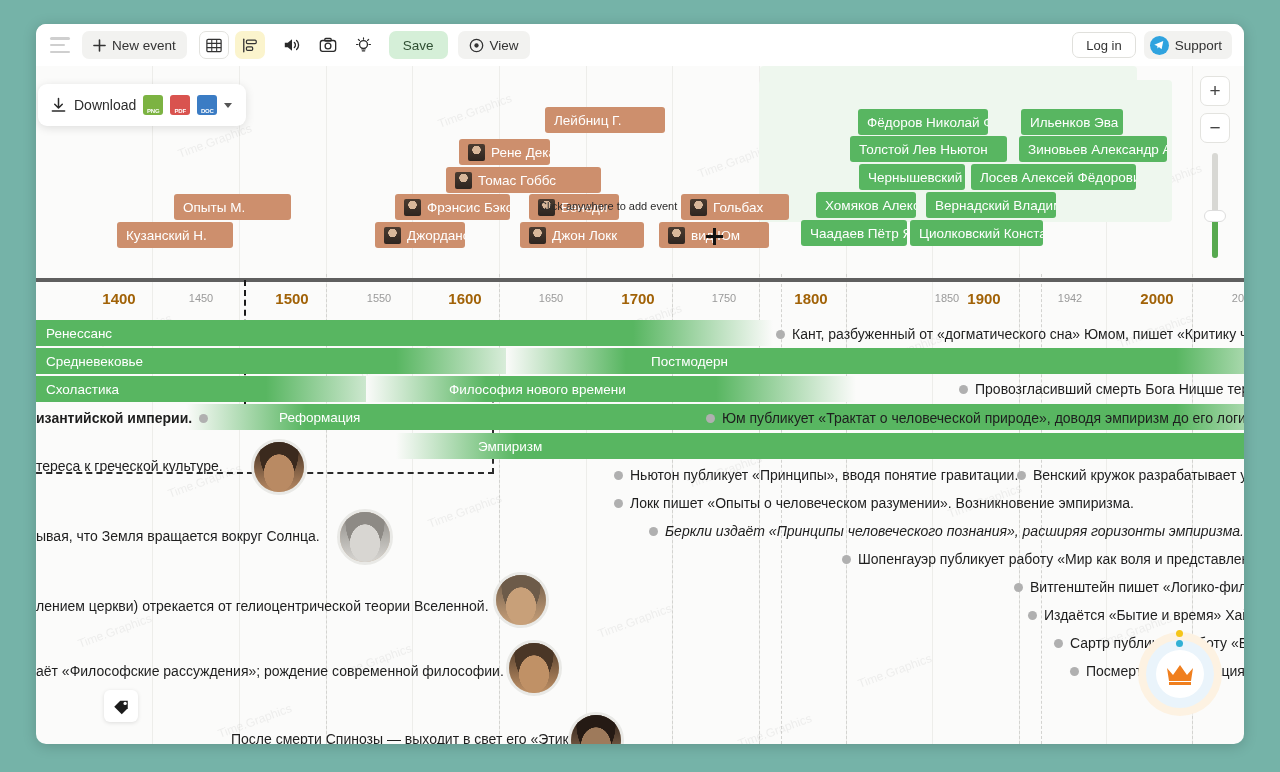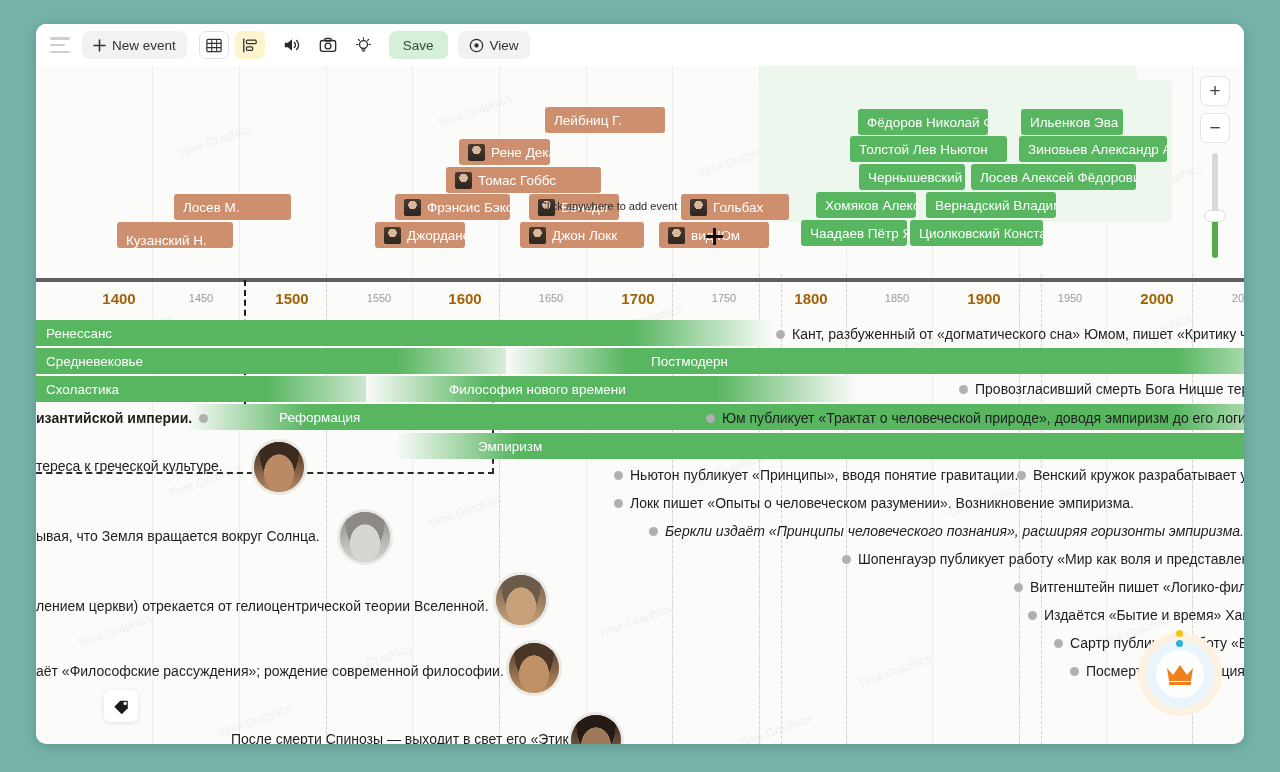--- a/index.html
+++ b/index.html
@@ -209,35 +209,35 @@
         </div>
         <div class="ev orange" style="left: 423px; top: 115px; width: 91px;">
           <span class="ava"></span>
           <span>Рене Дека</span>
         </div>
         <div class="ev orange" style="left: 410px; top: 143px; width: 155px;">
           <span class="ava"></span>
           <span>Томас Гоббс</span>
         </div>
         <div class="ev orange" style="left: 138px; top: 170px; width: 117px;">
-          <span>Лосев М.</span>
+          <span>Опыты М.</span>
         </div>
         <div class="ev orange" style="left: 359px; top: 170px; width: 115px;">
           <span class="ava"></span>
           <span>Фрэнсис Бэко</span>
         </div>
         <div class="ev orange" style="left: 493px; top: 170px; width: 90px;">
           <span class="ava"></span>
           <span>Бенеди</span>
         </div>
         <div class="ev orange" style="left: 645px; top: 170px; width: 108px;">
           <span class="ava"></span>
           <span>Гольбах</span>
         </div>
-        <div class="ev orange" style="left: 81px; top: 198px; width: 116px; align-items: flex-end;">
+        <div class="ev orange" style="left: 81px; top: 198px; width: 116px;">
           <span>Кузанский Н.</span>
         </div>
         <div class="ev orange" style="left: 339px; top: 198px; width: 90px;">
           <span class="ava"></span>
           <span>Джордано</span>
         </div>
         <div class="ev orange" style="left: 484px; top: 198px; width: 124px;">
           <span class="ava"></span>
           <span>Джон Локк</span>
         </div>
@@ -375,23 +375,23 @@
     <div id="ruler-labels">
         <div class="ylab" style="left: 83px;">1400</div>
         <div class="ylab minor" style="left: 165px;">1450</div>
         <div class="ylab minor" style="left: 343px;">1550</div>
         <div class="ylab" style="left: 256px;">1500</div>
         <div class="ylab" style="left: 429px;">1600</div>
         <div class="ylab minor" style="left: 515px;">1650</div>
         <div class="ylab" style="left: 602px;">1700</div>
         <div class="ylab minor" style="left: 688px;">1750</div>
         <div class="ylab" style="left: 775px;">1800</div>
-        <div class="ylab minor" style="left: 861px;">1850</div>
+        <div class="ylab minor" style="left: 911px;">1850</div>
         <div class="ylab" style="left: 948px;">1900</div>
-        <div class="ylab minor" style="left: 1034px;">1950</div>
+        <div class="ylab minor" style="left: 1034px;">1942</div>
         <div class="ylab" style="left: 1121px;">2000</div>
         <div class="ylab minor" style="left: 1208px;">2050</div>
       </div>
 
     <div class="seline" style="left:208px; top:256px; height:135px;"></div>
     <div class="selbox" style="left:-20px; top:352px; width:478px; height:98px; border-top-width:0;"></div>
 
     <div id="period-bars">
         <div class="bar fadeR" style="left: 0px; top: 296px; width: 737px;">
           <span class="blabel">Ренессанс</span>
@@ -578,22 +578,46 @@
         <span>Save</span>
       </div>
       <div class="pill" style="margin-left:4px">
         <svg width="15" height="15" viewBox="0 0 16 16">
           <circle cx="8" cy="8" r="6.6" fill="none" stroke="#333" stroke-width="1.4"></circle>
           <circle cx="8" cy="8" r="2.3" fill="#333"></circle>
         </svg>
         <span>View</span>
       </div>
     </div>
+    <div class="tb-right">
+      <div class="login">
+        <span>Log in</span>
+      </div>
+      <div class="support">
+        <span class="tg">
+          <svg width="12" height="12" viewBox="0 0 14 14">
+              <path d="M1.5 6.6 12 2.3 10 12 6.9 9.3 5.3 11 5 8.2z" fill="#fff"></path>
+            </svg>
+        </span>
+        <span>Support</span>
+      </div>
+    </div>
   </div>
 
+  <div class="download-panel">
+    <svg width="17" height="17" viewBox="0 0 18 18">
+      <path d="M9 1.5v9.5M5 7.6 9 11.6 13 7.6" stroke="#2b2b2b" stroke-width="1.6" fill="none" stroke-linecap="round" stroke-linejoin="round"></path>
+      <path d="M2.5 14.8h13" stroke="#2b2b2b" stroke-width="1.6" stroke-linecap="round"></path>
+    </svg>
+    <span class="dl-label">Download</span>
+    <span class="fmt png">PNG</span>
+    <span class="fmt pdf">PDF</span>
+    <span class="fmt doc">DOC</span>
+    <span class="caret"></span>
+  </div>
 
   <div class="zoomctl">
     <div class="zbtn">+</div>
     <div class="zbtn">−</div>
     <div class="ztrack">
       <div class="zfill"></div>
       <div class="zthumb"></div>
     </div>
   </div>
 

